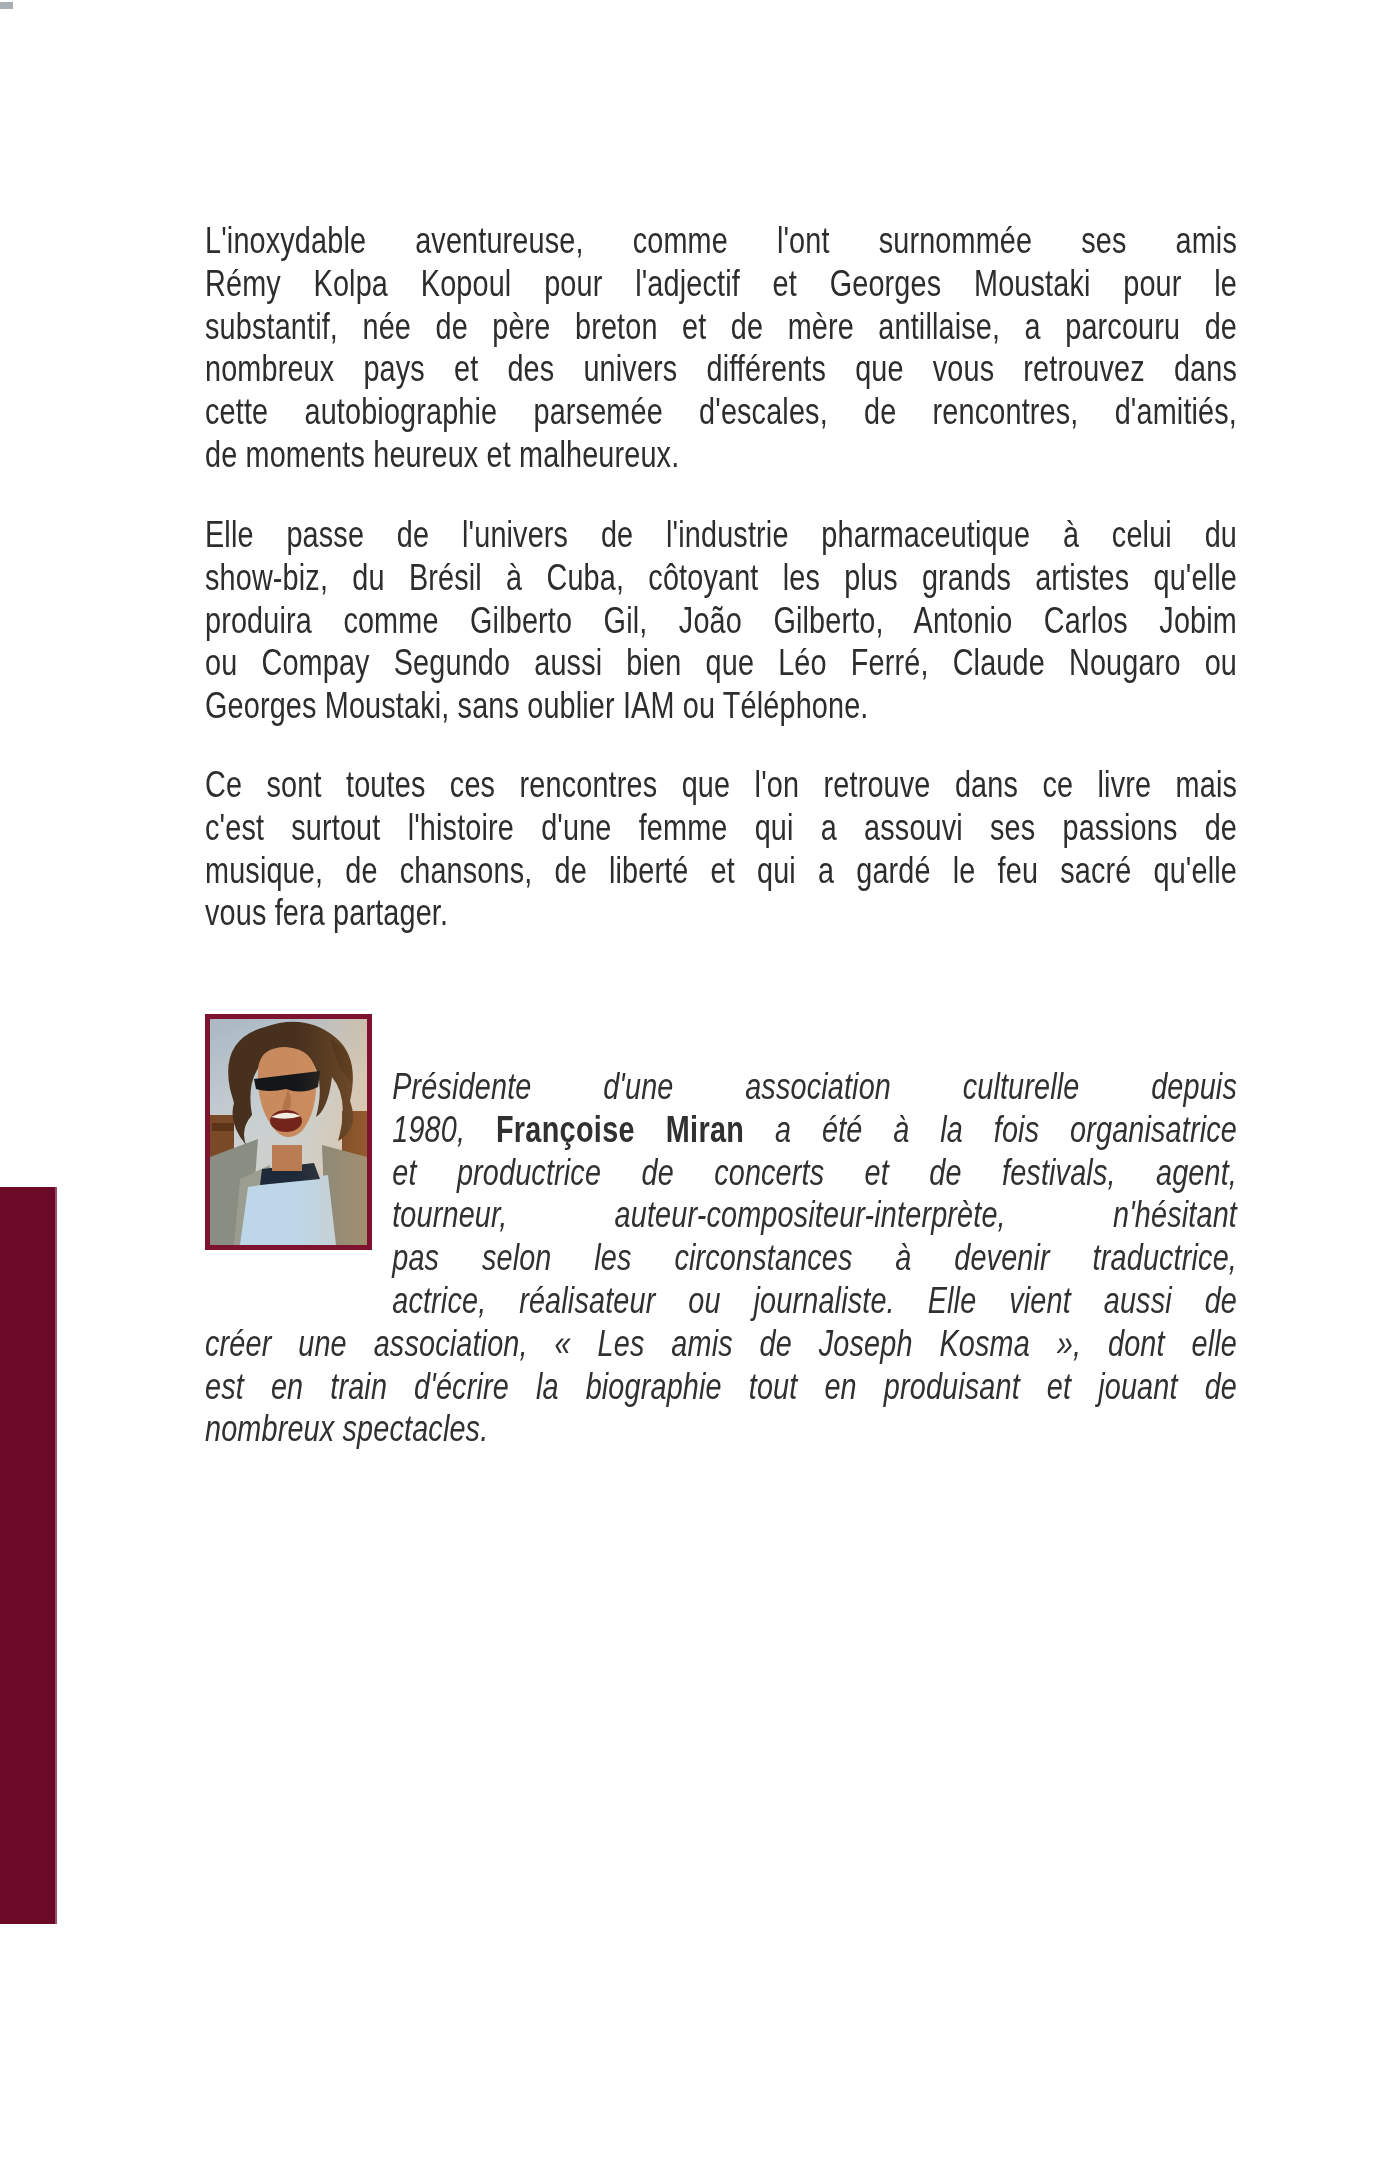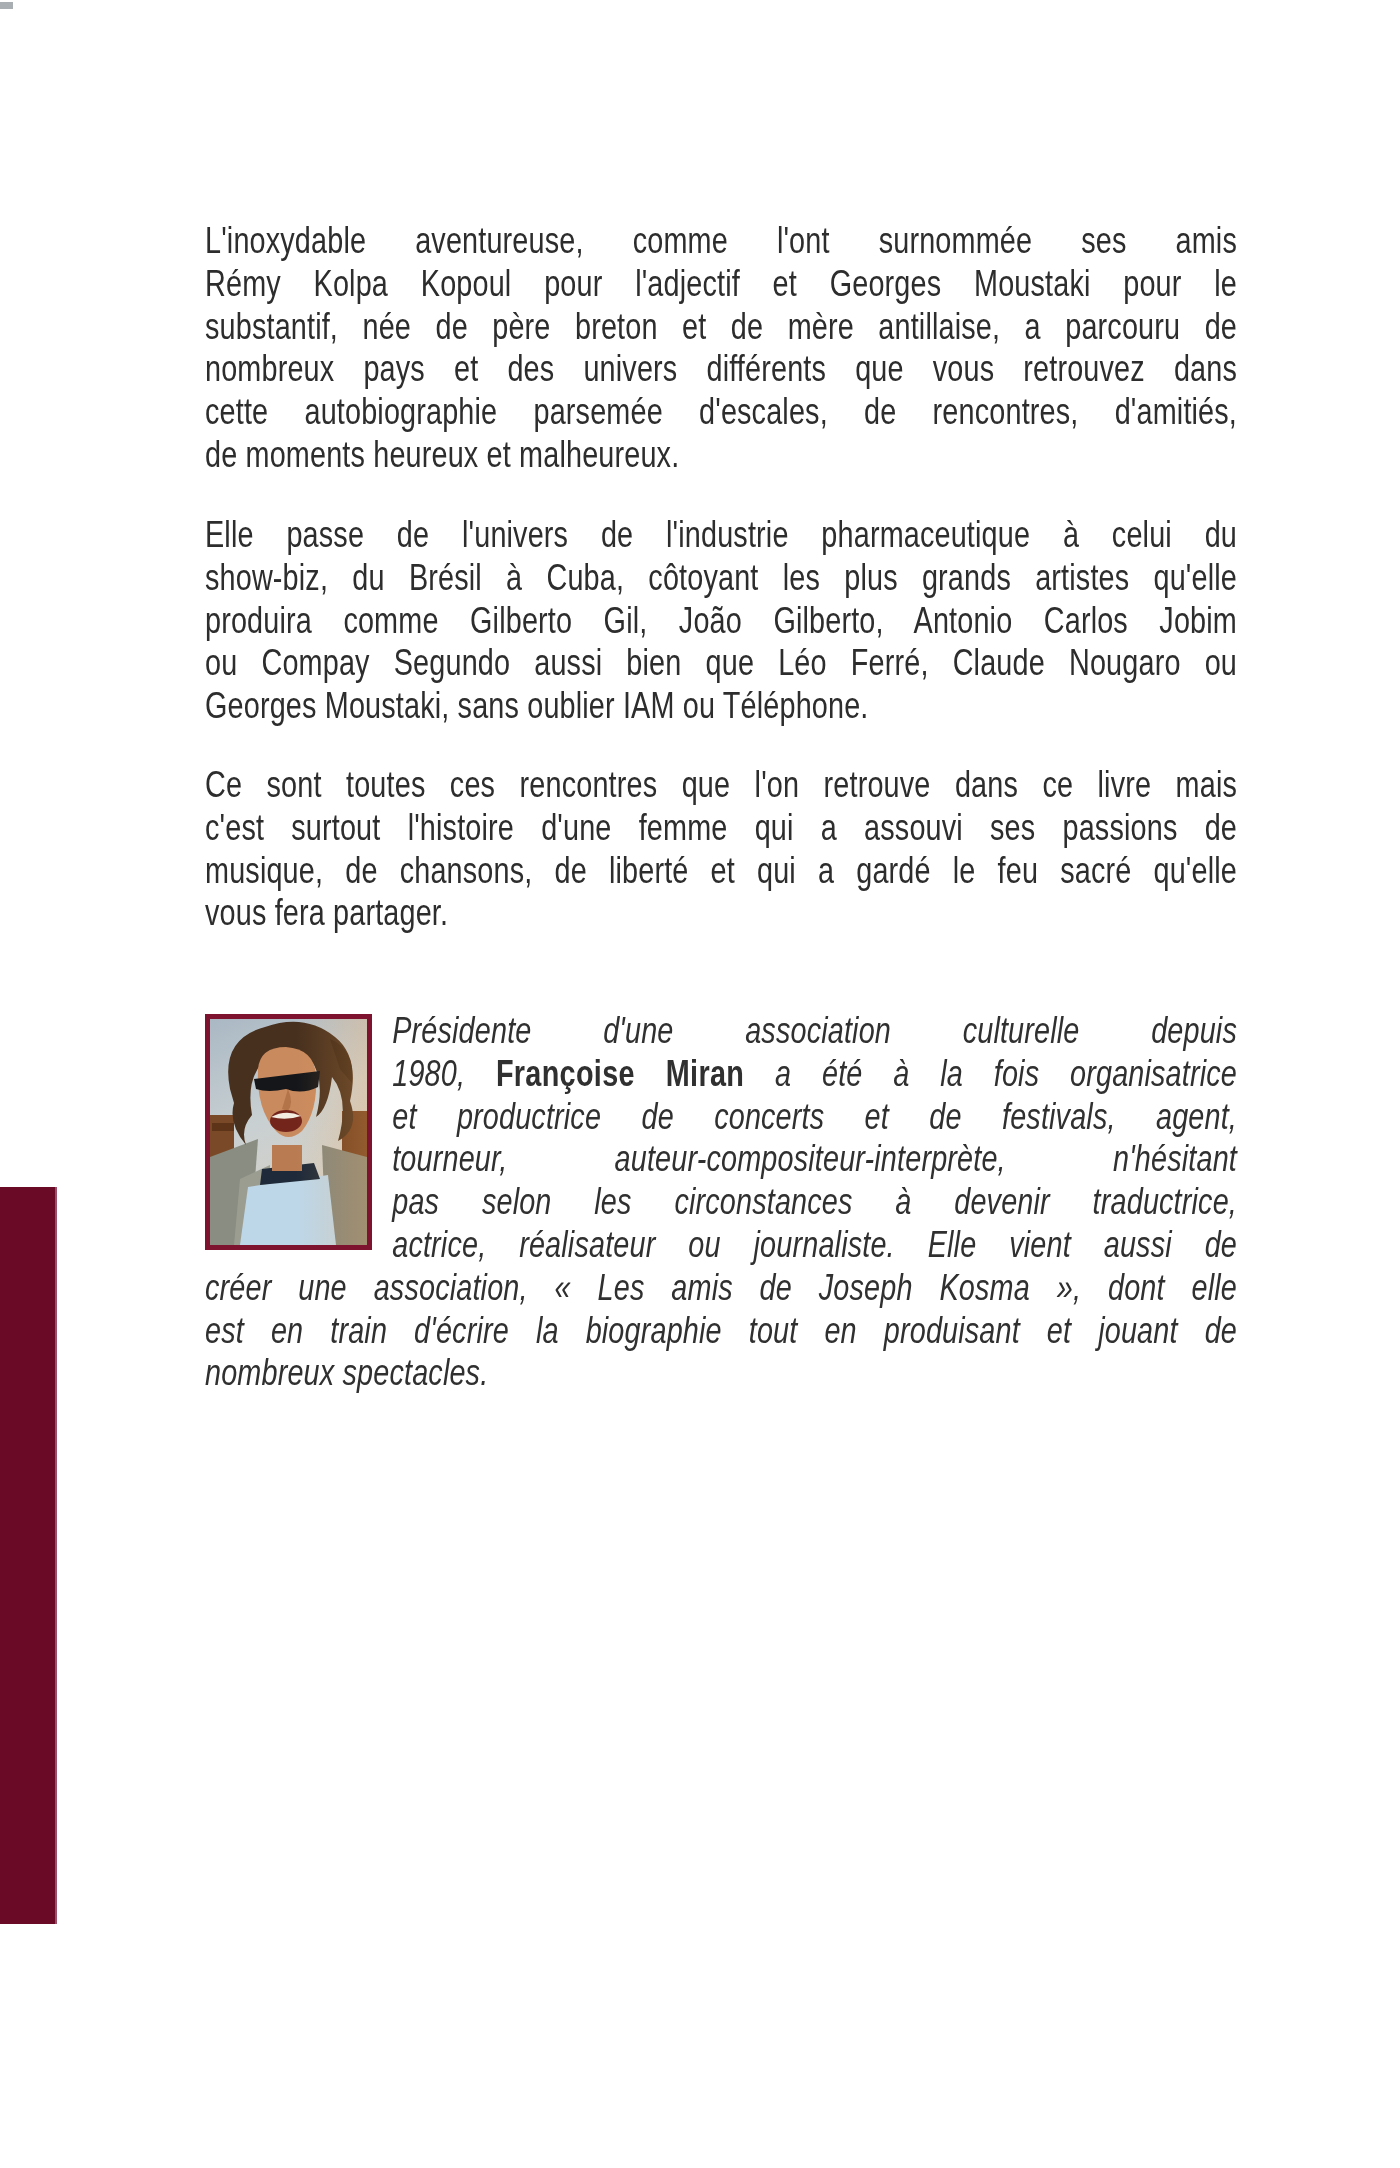--- a/index.html
+++ b/index.html
@@ -100,21 +100,21 @@
       <path d="M44,60 L110,52 L108,68 Q92,76 76,70 Q58,74 46,70 Z" fill="#14161a"></path>
 
       <path d="M78,70 Q84,84 78,92 L72,90 Z" fill="#b4744a"></path>
 
       <ellipse cx="76" cy="102" rx="16" ry="11" fill="#73251c"></ellipse>
       <path d="M61,98 Q76,90 91,97 Q76,102 61,98 Z" fill="#f3ece0"></path>
 
       <rect x="0" y="0" width="157" height="226" fill="url(#warm)"></rect>
     </svg>
   </div>
-  <div class="para bio" style="top:1010px">
+  <div class="para bio" style="top:1066px">
       <div class="tline ind">Présidente d'une association culturelle depuis</div>
       <div class="tline ind">1980, <strong>Françoise Miran</strong> a été à la fois organisatrice</div>
       <div class="tline ind">et productrice de concerts et de festivals, agent,</div>
       <div class="tline ind">tourneur, auteur-compositeur-interprète, n'hésitant</div>
       <div class="tline ind">pas selon les circonstances à devenir traductrice,</div>
       <div class="tline ind">actrice, réalisateur ou journaliste. Elle vient aussi de</div>
       <div class="tline">créer une association, « Les amis de Joseph Kosma », dont elle</div>
       <div class="tline">est en train d'écrire la biographie tout en produisant et jouant de</div>
       <div class="tline end">nombreux spectacles.</div>
     </div>

